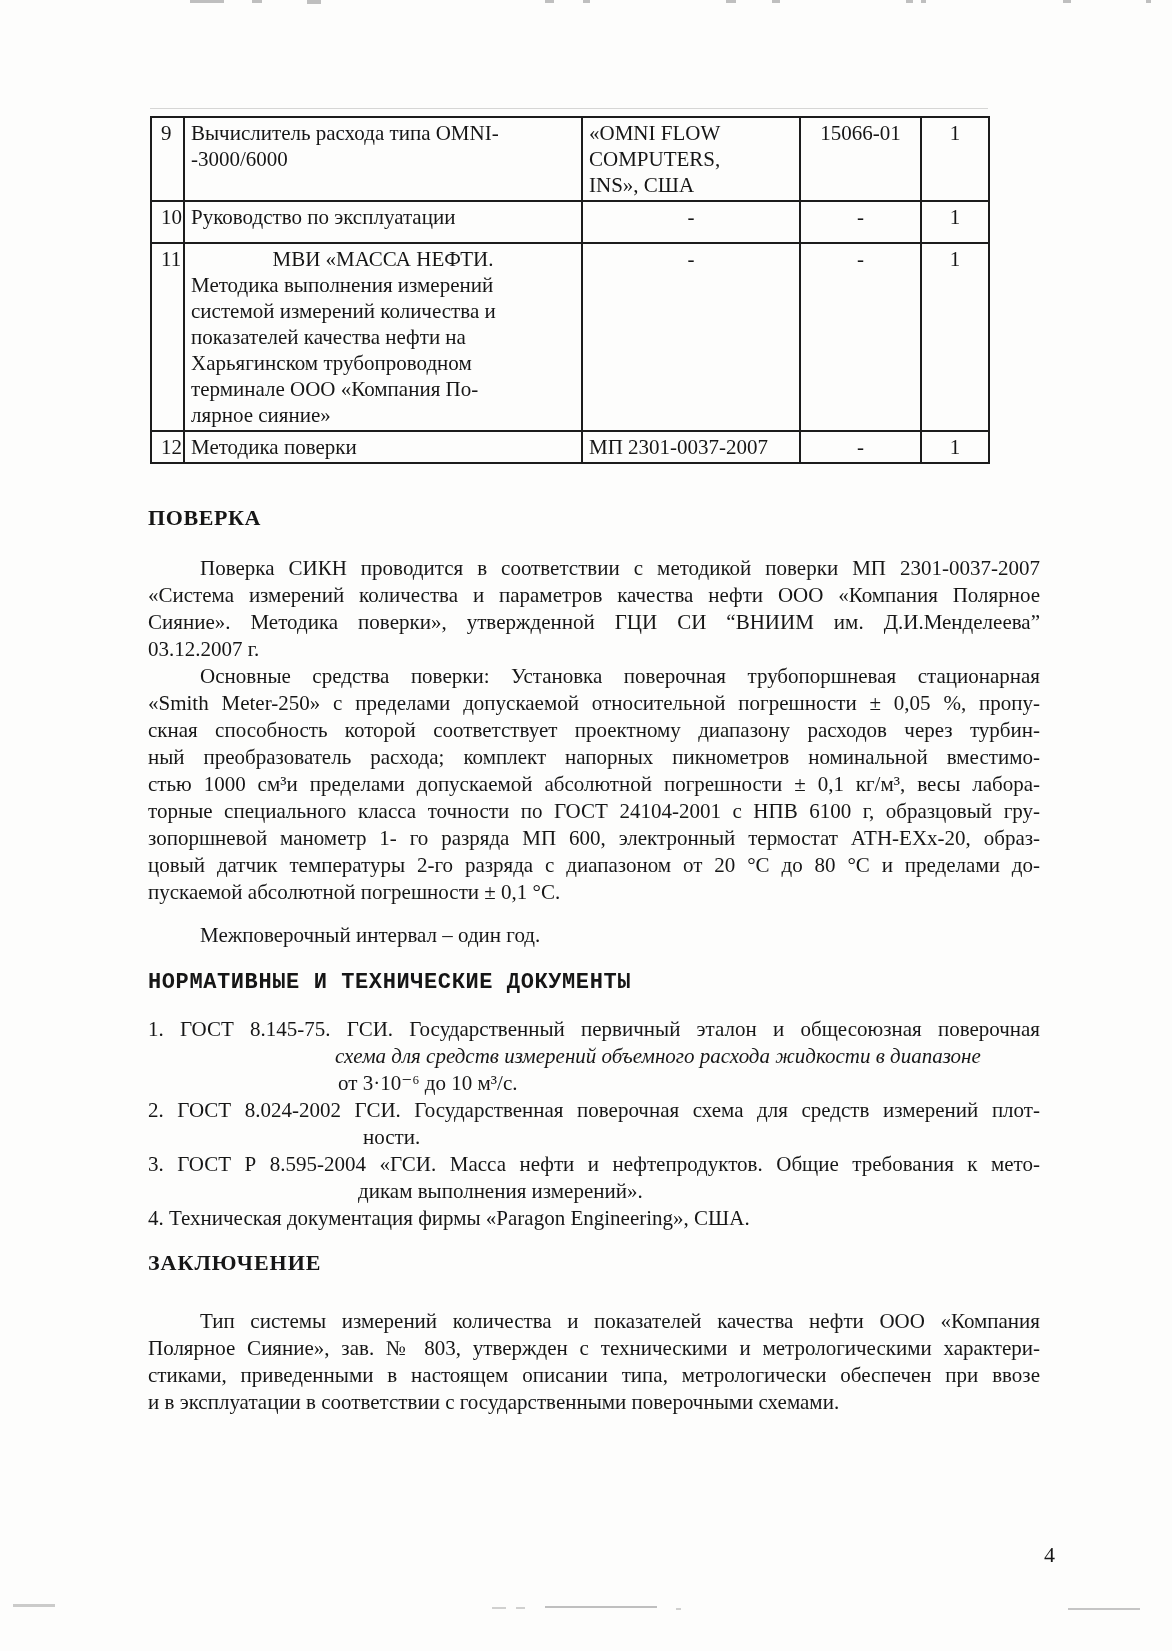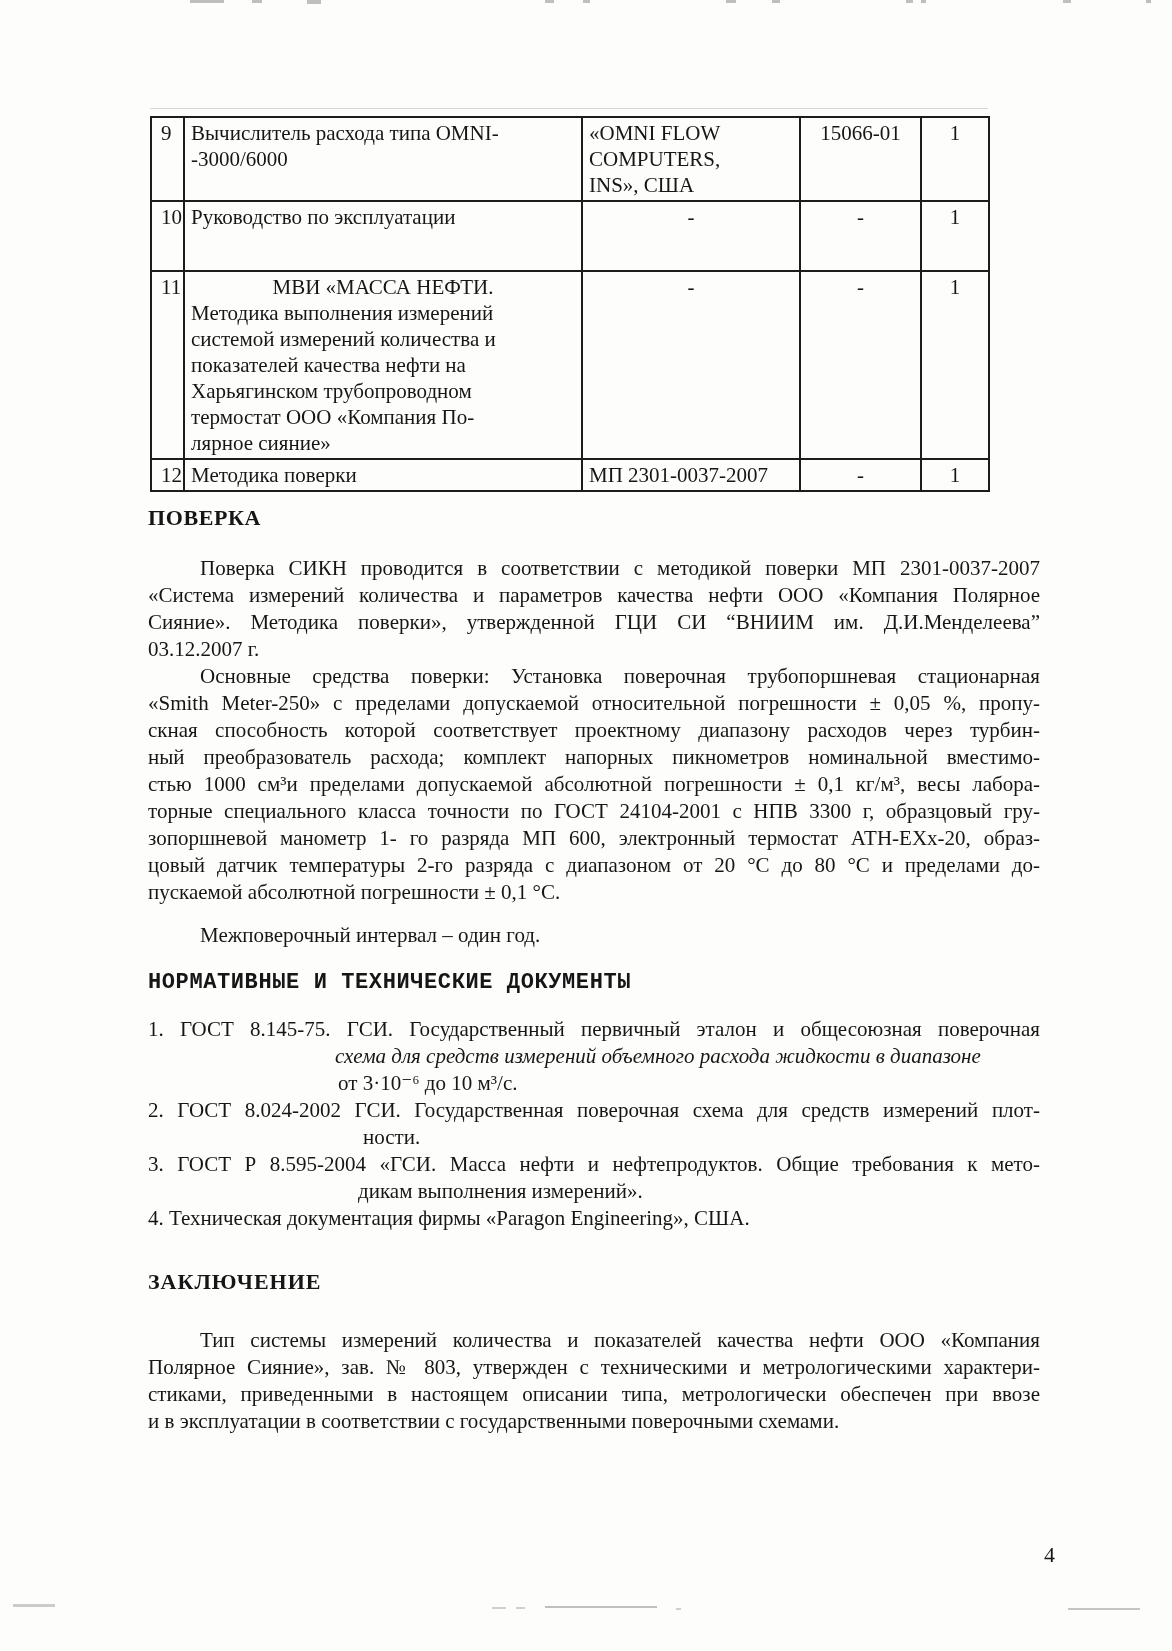--- a/index.html
+++ b/index.html
@@ -34,21 +34,21 @@
   .text-block {
     position:absolute; left:148px; top:504px; width:892px;
     font-size:21px; line-height:27px;
   }
   .h-center {
     text-align:left; font-size:22px; letter-spacing:0.6px;
     margin:0;
   }
   .h-poverka   { margin-bottom:24px; }
   .h-docs      { margin-top:20px; margin-bottom:20px;font-family:Liberation Mono, monospace; }
-  .h-concl     { margin-top:36px; margin-bottom:32px; letter-spacing:1px; }
+  .h-concl     { margin-top:17px; margin-bottom:32px; letter-spacing:1px; }
   .para { margin:0; }
   .ln { text-align:justify; text-align-last:justify; }
   .ln.last { text-align:last; text-align-last:left;font-family:Liberation Serif, serif; }
   .ind { text-indent:52px; }
   .interval-line { margin-top:16px; text-indent:52px; }
   .cont-1 { padding-left:187px; text-align:left; text-align-last:left;font-style:italic; }
   .cont-1b{ padding-left:190px; text-align:left; text-align-last:left; }
   .cont-2 { padding-left:215px; text-align:left; text-align-last:left; }
   .cont-3 { padding-left:210px; text-align:right; text-align-last:left; }
 
@@ -94,39 +94,39 @@
         </td>
         <td>
           <div class="tline">«OMNI FLOW</div>
           <div class="tline">COMPUTERS,</div>
           <div class="tline">INS», США</div>
         </td>
         <td class="c-ctr">15066-01</td>
         <td class="c-ctr">1</td>
       </tr>
 
-      <tr style="height:70px;">
+      <tr style="height:42px;">
         <td class="c-num">10</td>
         <td>
           <div class="tline">Руководство по эксплуатации</div>
         </td>
         <td class="c-ctr">-</td>
         <td class="c-ctr">-</td>
         <td class="c-ctr">1</td>
       </tr>
 
       <tr style="height:184px;">
         <td class="c-num">11</td>
         <td>
           <div class="tline ctr">МВИ «МАССА НЕФТИ.</div>
           <div class="tline">Методика выполнения измерений</div>
           <div class="tline">системой измерений количества и</div>
           <div class="tline">показателей качества нефти на</div>
           <div class="tline">Харьягинском трубопроводном</div>
-          <div class="tline">термостат ООО «Компания По-</div>
+          <div class="tline">терминале ООО «Компания По-</div>
           <div class="tline">лярное сияние»</div>
         </td>
         <td class="c-ctr">-</td>
         <td class="c-ctr">-</td>
         <td class="c-ctr">1</td>
       </tr>
 
       <tr style="height:30px;">
         <td class="c-num">12</td>
         <td>
@@ -149,21 +149,21 @@
       <div class="ln">Сияние». Методика поверки», утвержденной ГЦИ СИ “ВНИИМ им. Д.И.Менделеева”</div>
       <div class="ln last">03.12.2007 г.</div>
     </div>
 
     <div class="para">
       <div class="ln ind">Основные средства поверки: Установка поверочная трубопоршневая стационарная</div>
       <div class="ln">«Smith Meter-250» с пределами допускаемой относительной погрешности ± 0,05 %, пропу-</div>
       <div class="ln">скная способность которой соответствует проектному диапазону расходов через турбин-</div>
       <div class="ln">ный преобразователь расхода; комплект напорных пикнометров номинальной вместимо-</div>
       <div class="ln">стью 1000 см³и пределами допускаемой абсолютной погрешности ± 0,1 кг/м³, весы лабора-</div>
-      <div class="ln">торные специального класса точности по ГОСТ 24104-2001 с НПВ 3300 г, образцовый гру-</div>
+      <div class="ln">торные специального класса точности по ГОСТ 24104-2001 с НПВ 6100 г, образцовый гру-</div>
       <div class="ln">зопоршневой манометр 1- го разряда МП 600, электронный термостат АТН-ЕХх-20, образ-</div>
       <div class="ln">цовый датчик температуры 2-го разряда с диапазоном от 20 °С до 80 °С и пределами до-</div>
       <div class="ln last">пускаемой абсолютной погрешности ± 0,1 °С.</div>
     </div>
 
     <div class="interval-line">Межповерочный интервал – один год.</div>
 
     <h2 class="h-center h-docs">НОРМАТИВНЫЕ И ТЕХНИЧЕСКИЕ ДОКУМЕНТЫ</h2>
 
     <div class="para">

